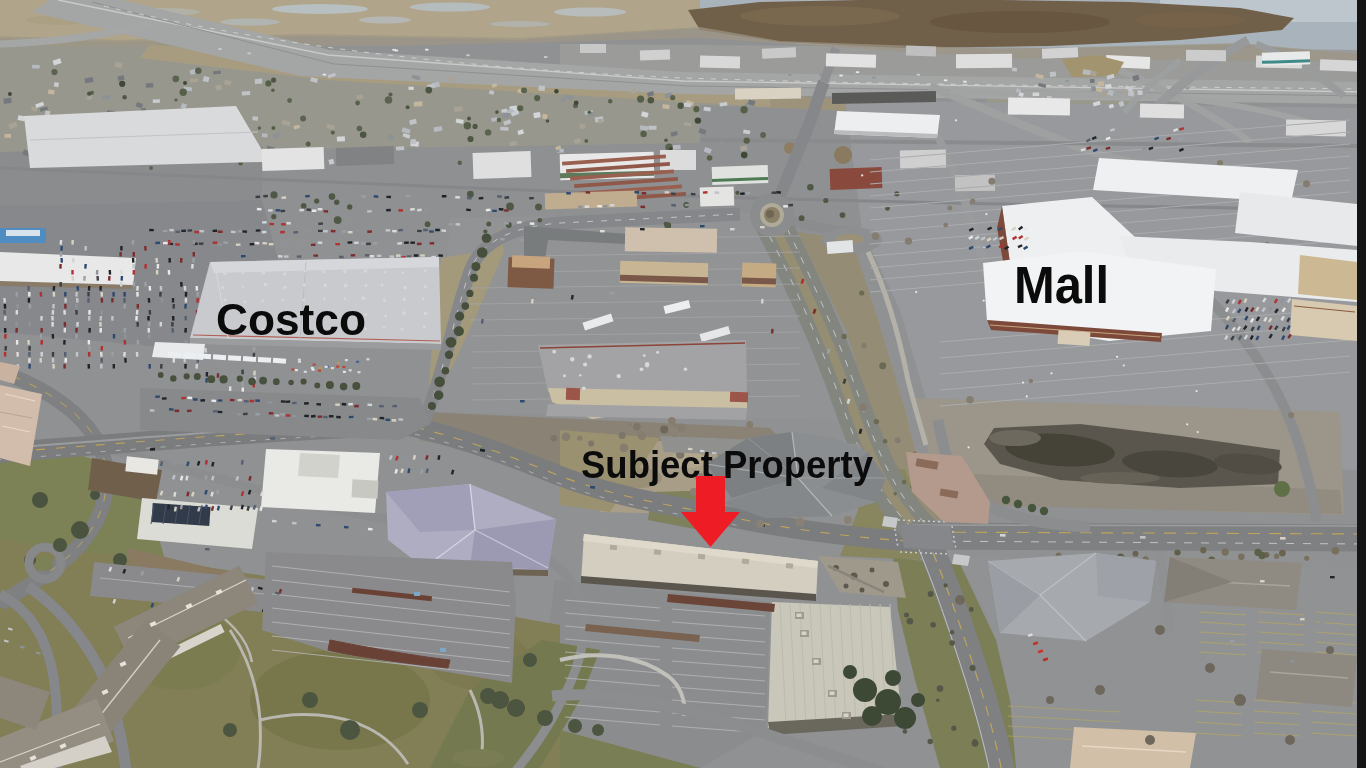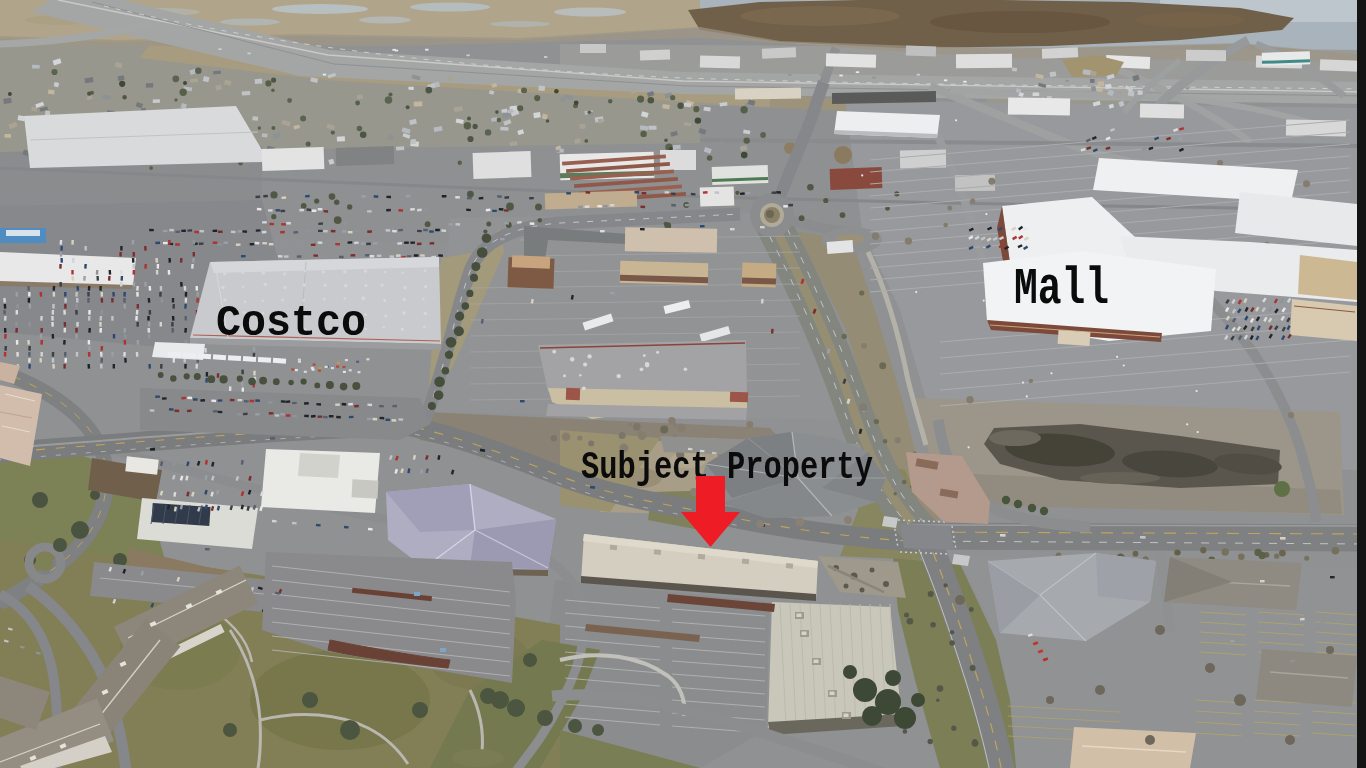--- a/index.html
+++ b/index.html
@@ -1,15 +1,15 @@
 <!DOCTYPE html>
 <html><head><meta charset="utf-8">
 <style>
 html,body{margin:0;padding:0;background:#111;}
-#scene{position:relative;width:1366px;height:768px;overflow:hidden;font-family:Liberation Mono, monospace;}
+#scene{position:relative;width:1366px;height:768px;overflow:hidden;font-family:Liberation Sans, sans-serif;}
 </style></head><body>
 <div id="scene">
 <svg width="1366" height="768" viewBox="0 0 1366 768">
 <defs>
 <filter id="soft" x="-2%" y="-2%" width="104%" height="104%">
           <feGaussianBlur stdDeviation="0.65"></feGaussianBlur>
         </filter>
 </defs>
 <g filter="url(#soft)">
 

